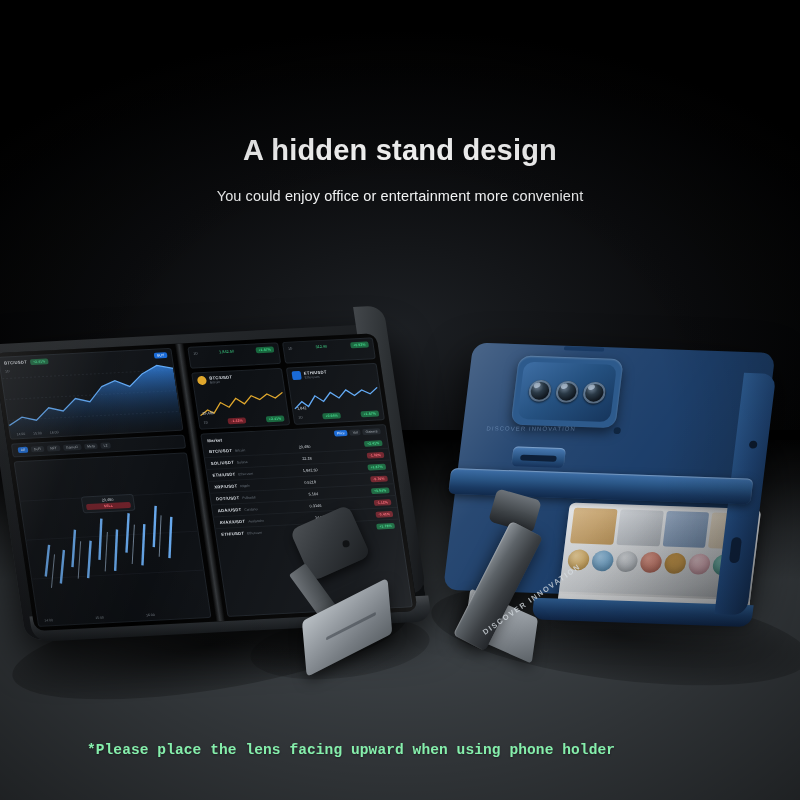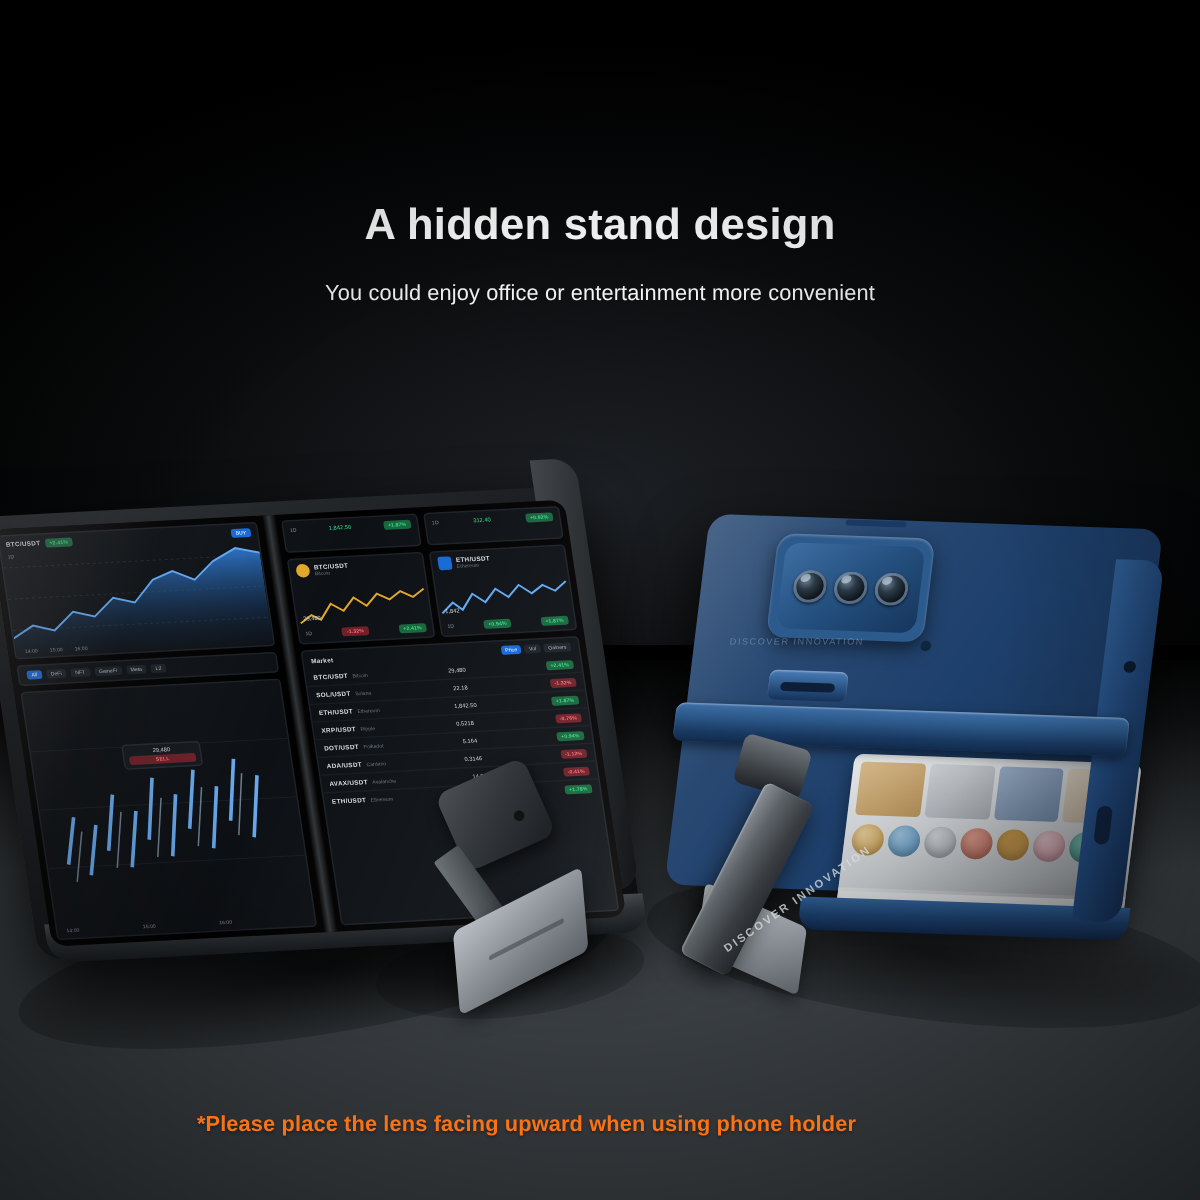--- a/index.html
+++ b/index.html
@@ -47,23 +47,24 @@
     text-align:center; color:#fff;
     font-size:29px; font-weight:bold; letter-spacing:.2px;
   }
   .subhead{
     position:absolute; left:0; top:188px; width:800px;
     text-align:center; color:#f2f3f4;
     font-size:14.5px; font-weight:400; letter-spacing:.1px;
   }
   .footnote{
     position:absolute; left:0; top:742px; width:702px;
-    text-align:center; color:#f97316;
+    text-align:center; color:#86efac;
     font-size:14.5px; font-weight:bold; letter-spacing:.1px;
     text-shadow:0 1px 2px rgba(0,0,0,.35);
+    font-family:Liberation Mono, monospace;
   }
 
   
   .shadow{ position:absolute; border-radius:50%; pointer-events:none; }
   .shadow-left{
     left:10px; top:600px; width:400px; height:90px;
     background:radial-gradient(ellipse at 50% 50%, rgba(0,0,0,.72) 0%, rgba(0,0,0,.34) 55%, rgba(0,0,0,0) 100%);
     transform:rotate(-9deg);
   }
   .shadow-left2{

